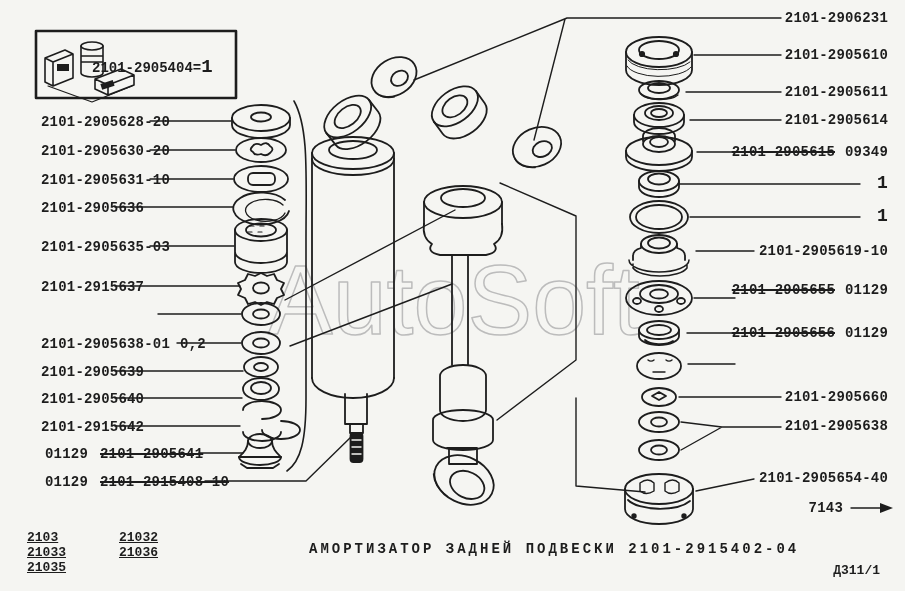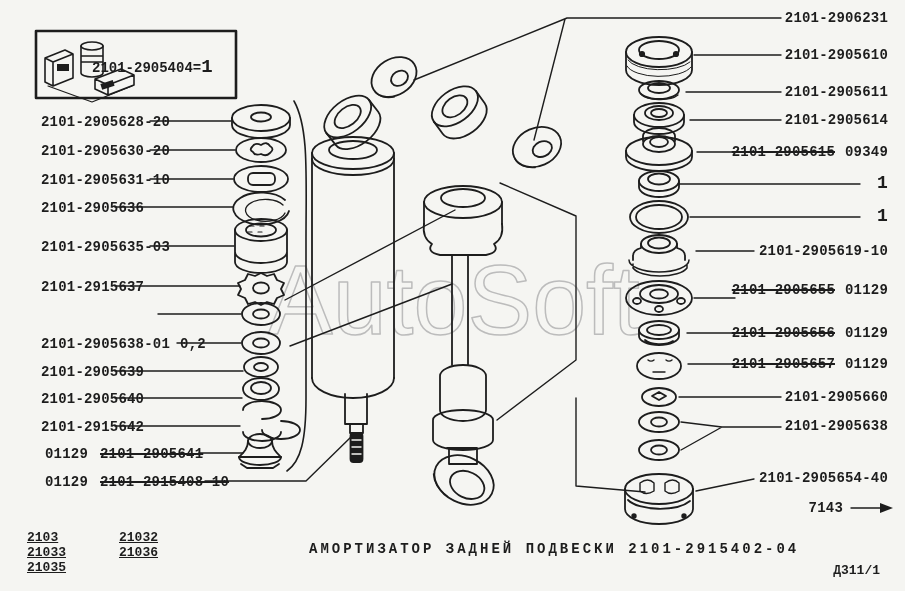--- a/index.html
+++ b/index.html
@@ -267,21 +267,20 @@
   <div class="lblr" style="top:10px"><span>2101-2906231</span><span class="sfx"></span></div>
   <div class="lblr" style="top:47px"><span>2101-2905610</span><span class="sfx"></span></div>
   <div class="lblr" style="top:84px"><span>2101-2905611</span><span class="sfx"></span></div>
   <div class="lblr" style="top:112px"><span>2101-2905614</span><span class="sfx"></span></div>
   <div class="lblr" style="top:144px"><span class="strike">2101-2905615</span><span class="sfx">09349</span></div>
   <div class="lblr cnt" style="top:173px"><span>1</span></div>
   <div class="lblr cnt" style="top:206px"><span>1</span></div>
   <div class="lblr" style="top:243px"><span>2101-2905619-10</span><span class="sfx"></span></div>
   <div class="lblr" style="top:282px"><span class="strike">2101-2905655</span><span class="sfx">01129</span></div>
   <div class="lblr" style="top:325px"><span class="strike">2101-2905656</span><span class="sfx">01129</span></div>
-  <div class="lblr" style="top:356px"><span class="strike">2101-2905657</span><span class="sfx">01129</span></div>
   <div class="lblr" style="top:389px"><span>2101-2905660</span><span class="sfx"></span></div>
   <div class="lblr" style="top:418px"><span>2101-2905638</span><span class="sfx"></span></div>
   <div class="lblr" style="top:470px"><span>2101-2905654-40</span><span class="sfx"></span></div>
   <div class="lblr" style="top:500px;right:62px"><span>7143</span></div>
 
   <div class="models" style="left:27px;top:530px">
     <div>2103</div>
     <div>21033</div>
     <div>21035</div>
   </div>

